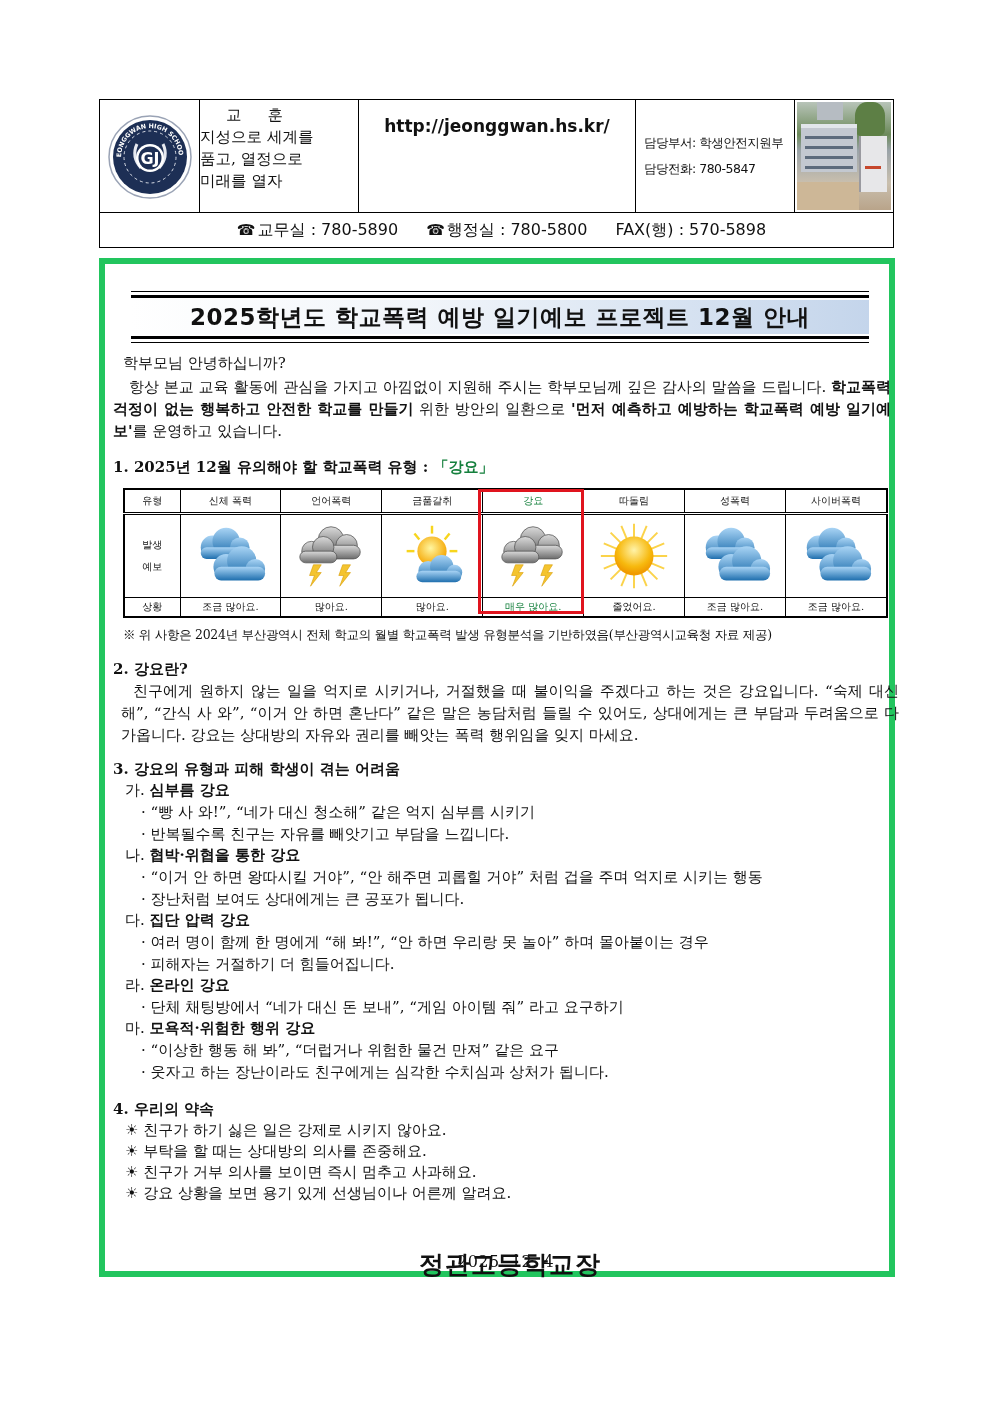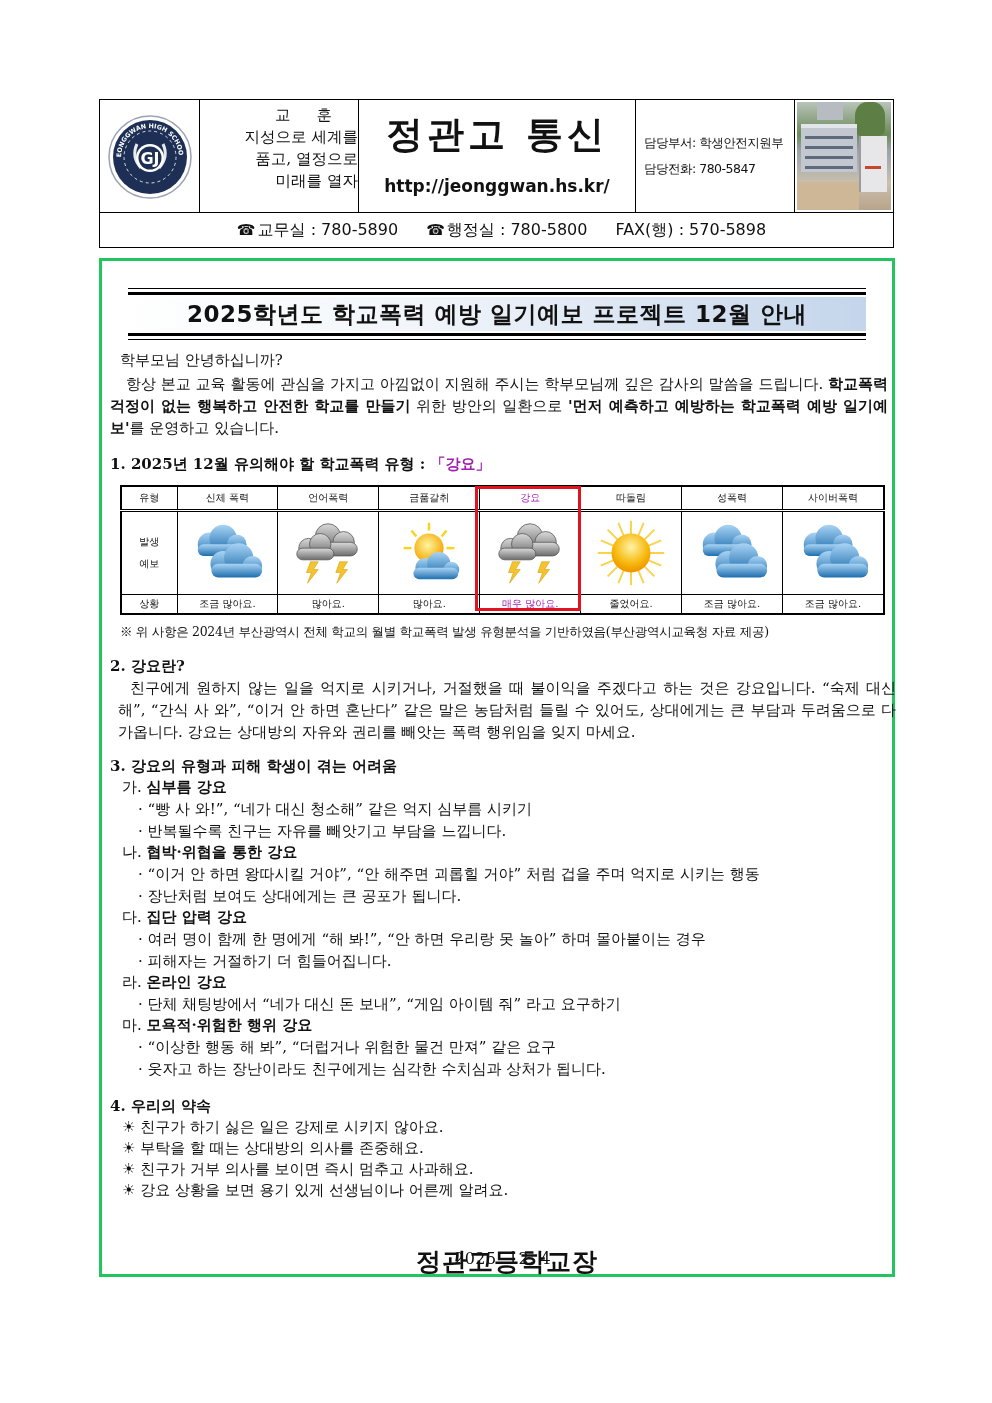--- a/index.html
+++ b/index.html
@@ -9,21 +9,21 @@
     color: #111; position: relative; overflow: hidden;
   }
   
   .hdr {
     position: absolute; left: 99px; top: 99px; width: 795px; height: 149px;
     border: 1px solid #000;
   }
   .hdr-top { position: absolute; left: 0; top: 0; width: 793px; height: 113px; border-bottom: 1px solid #000; }
   .cell { position: absolute; top: 0; height: 113px; border-right: 1px solid #000; }
   .c-logo { left: 0; width: 100px; display: flex; align-items: center; justify-content: center; }
-  .c-motto { left: 100px; width: 159px; text-align: right; font-size: 15.5px; line-height: 22px; padding-top: 4px; }
+  .c-motto { left: 100px; width: 159px; text-align: left; font-size: 15.5px; line-height: 22px; padding-top: 4px; }
   .c-motto .m-title { letter-spacing: 26px; padding-left: 26px; }
   .c-title { left: 259px; width: 277px; text-align: center; }
   .c-title .t-main {
     font-family: "DejaVu Sans", "Liberation Sans", sans-serif; font-weight: bold;
     font-size: 37px; letter-spacing: 4px; margin-top: 10px;
   }
   .c-title .t-url {
     font-family: "DejaVu Sans", "Liberation Sans", sans-serif; font-weight: bold;
     font-size: 17px; margin-top: 16px;
   }
@@ -44,41 +44,41 @@
   .hdr-bottom {
     position: absolute; left: 0; top: 113px; width: 793px; height: 34px;
     font-family: "DejaVu Sans", "Liberation Sans", sans-serif; font-size: 16px;
     display: flex; align-items: center; justify-content: center; gap: 28px; padding-left: 10px;
   }
   .hdr-bottom span.ph { font-size: 15px; margin-right: 2px; }
 
   
   .main {
     position: absolute; left: 99px; top: 258px; width: 796px; height: 1019px;
-    border: 3px solid #22c55e;
+    border: 6px solid #22c55e;
   }
   .banner {
     position: absolute; left: 26px; top: 31px; width: 738px; height: 44px;
     border-top: 3px solid #000; border-bottom: 3px solid #000;
   }
   .banner::before, .banner::after {
     content: ""; position: absolute; left: 0; right: 0; height: 1px; background: #000;
   }
   .banner::before { top: -7px; }
   .banner::after { bottom: -7px; }
   .banner-inner {
     position: absolute; left: 0; right: 0; top: 2px; bottom: 2px;
     background: linear-gradient(90deg, #ffffff 0%, #f1f5fa 40%, #c4d5eb 100%);
     display: flex; align-items: center; justify-content: center;
     font-family: "DejaVu Sans", "Liberation Sans", sans-serif; font-weight: bold; font-size: 23px;
     letter-spacing: 0.5px;
   }
   .txt { position: absolute; font-size: 15px; line-height: 22px; white-space: nowrap; }
   .b { font-weight: bold; }
-  .red { color: #a21caf; }
+  .red { color: #15803d; }
   .para { position: absolute; left: 8px; width: 778px; font-size: 15px; line-height: 22px; text-align: justify; text-align-last: left; }
 
   
   .tbl {
     position: absolute; left: 18px; top: 224px; width: 765px; border-collapse: collapse;
     border: 2px solid #000; font-size: 10px; text-align: center;
   }
   .tbl td { border: 1px solid #000; height: 20px; padding: 0; }
   .tbl tr.head td { border-bottom: 3px double #000; height: 24px; }
   .tbl tr.icons td { height: 84px; }
@@ -117,21 +117,20 @@
         </text>
       </svg>
     </div>
     <div class="cell c-motto">
       <div class="m-title">교훈</div>
       <div>지성으로 세계를</div>
       <div>품고, 열정으로</div>
       <div>미래를 열자</div>
     </div>
     <div class="cell c-title">
-      <div class="t-main">정관고 통신</div>
       <div class="t-url">http://jeonggwan.hs.kr/</div>
     </div>
     <div class="cell c-dept">
       <div>담당부서: 학생안전지원부</div>
       <div>담당전화: 780-5847</div>
     </div>
     <div class="cell c-photo">
       <div class="photo">
         <div class="tower"></div>
         <div class="tree"></div>

